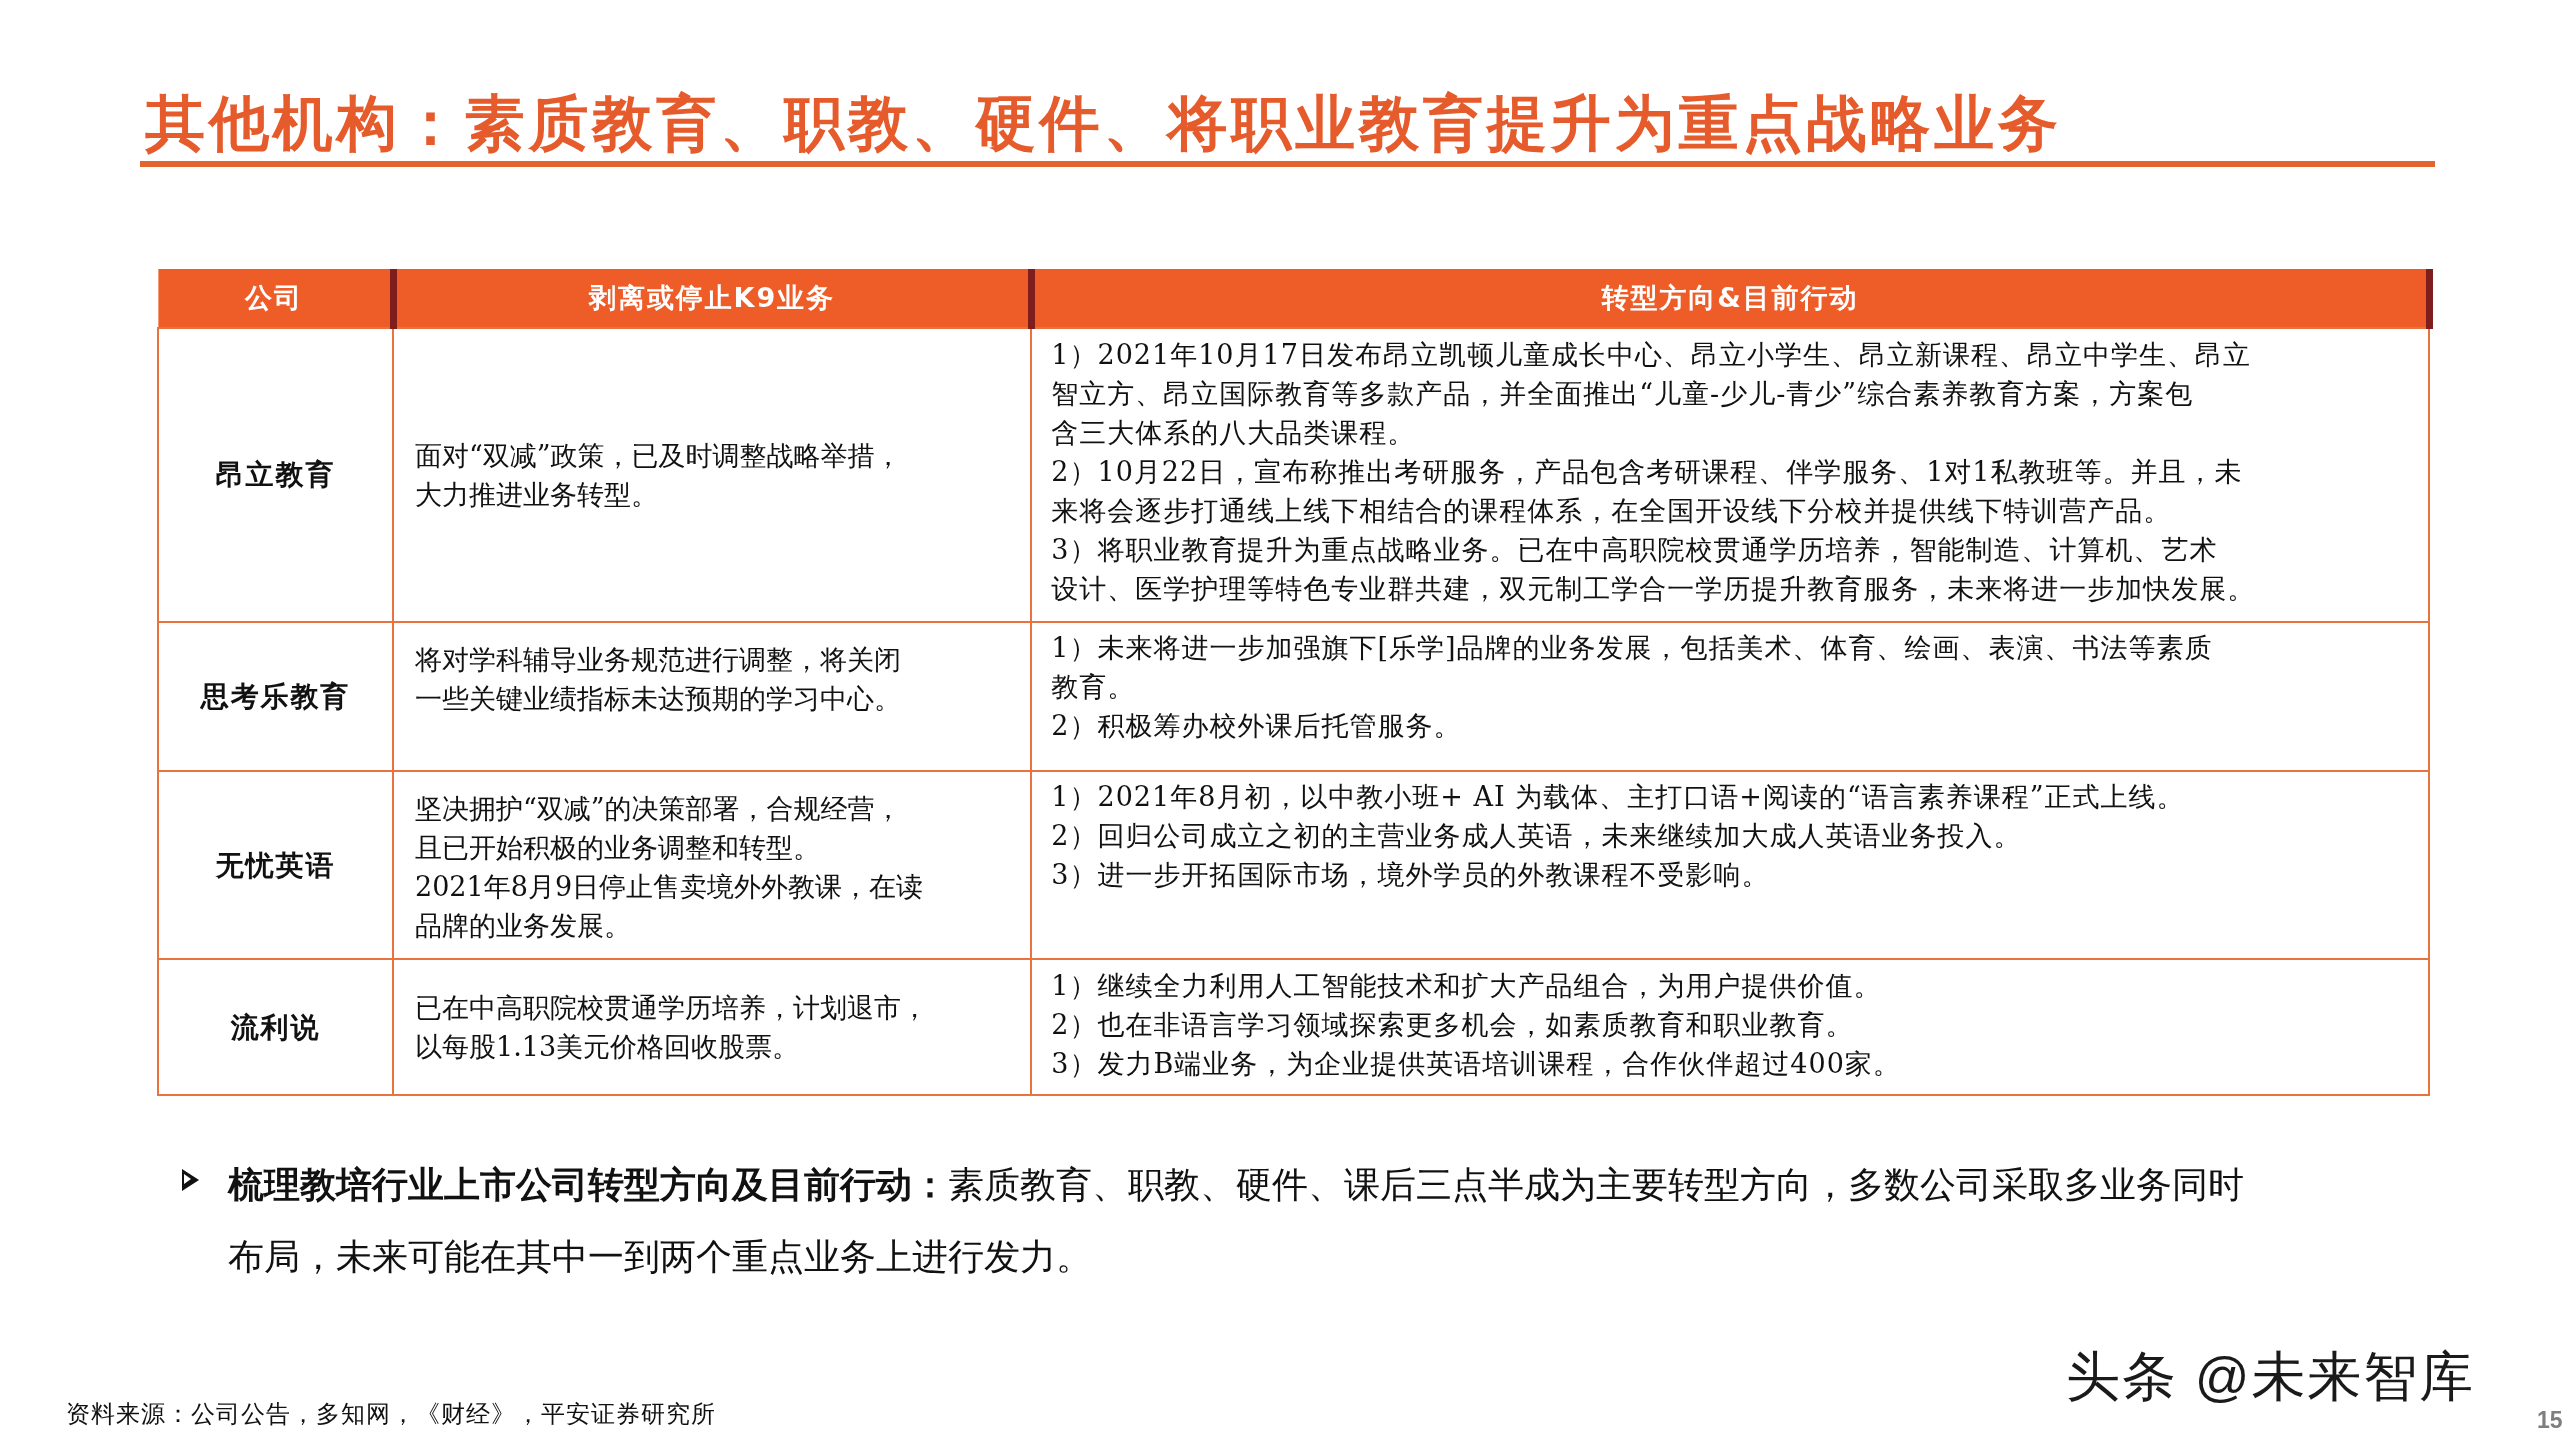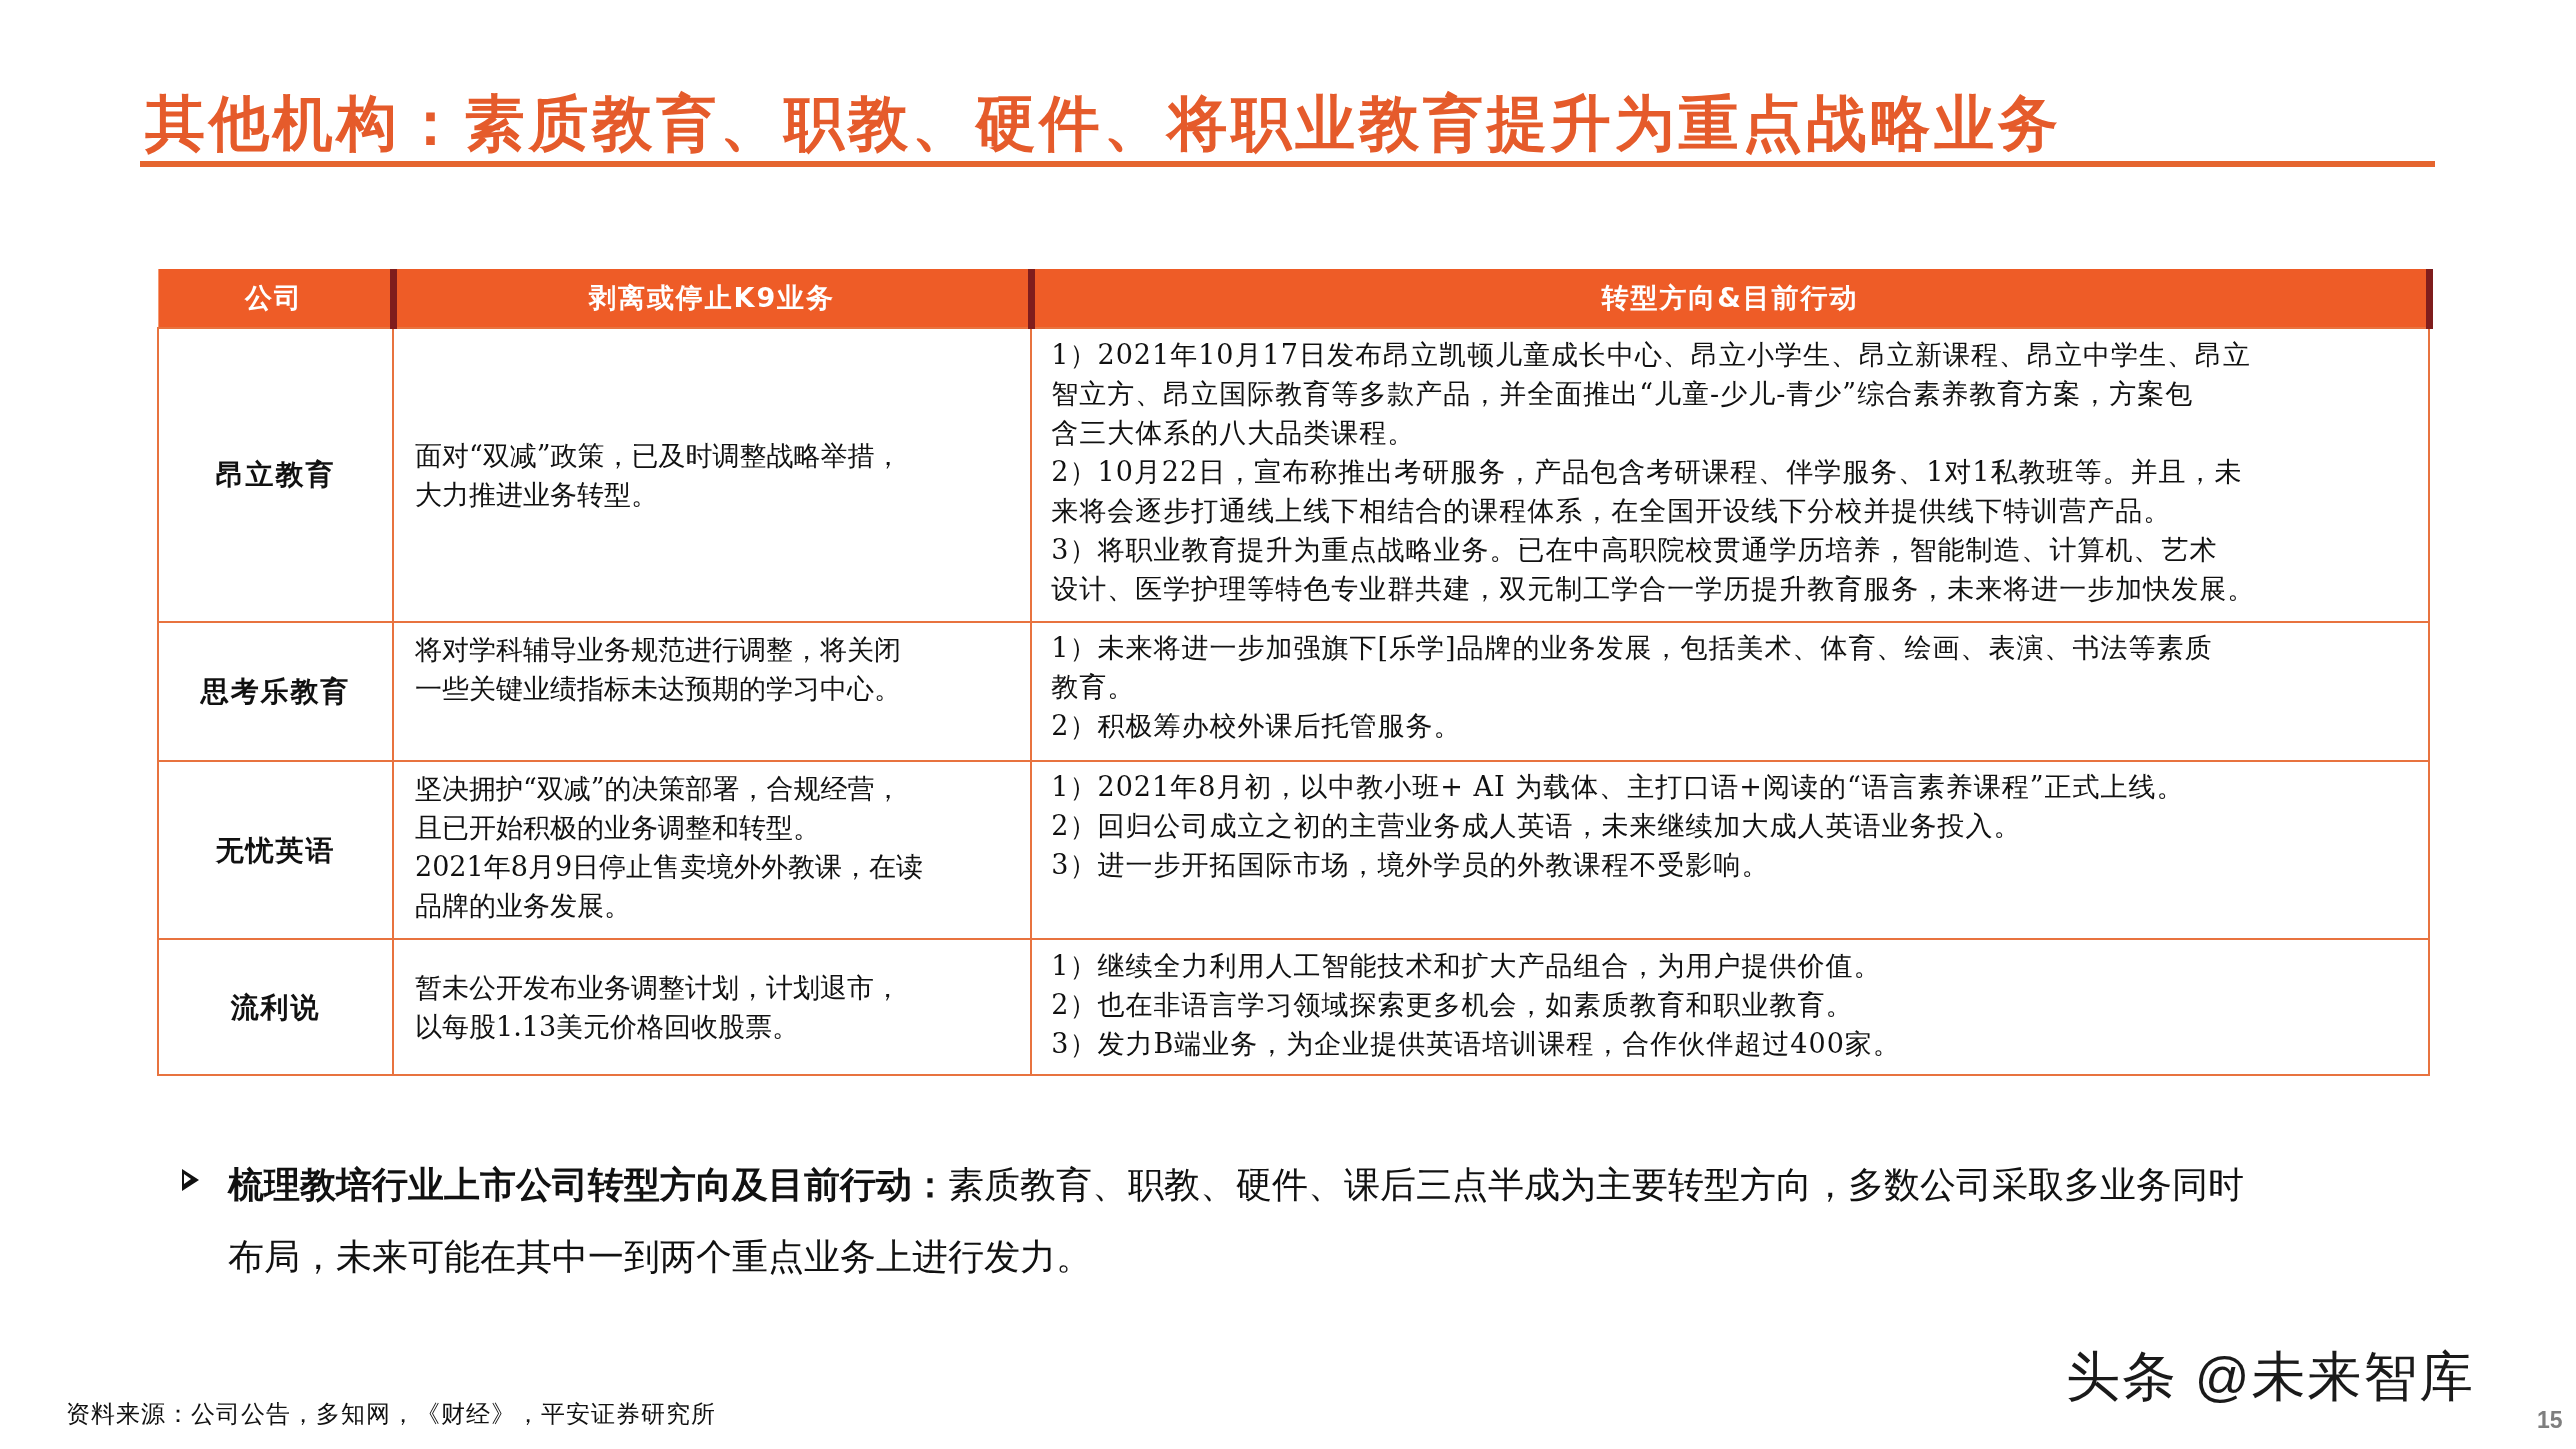--- a/index.html
+++ b/index.html
@@ -77,21 +77,21 @@
     .main-table td.action {
       vertical-align: top;
       padding-top: 5.8px;
       padding-left: 19.3px;
       padding-right: 13.5px;
       font-family: "DejaVu Serif", serif;
       letter-spacing: 1px;
     }
     .main-table td.stop.top {
       vertical-align: top;
-      padding-top: 7px;
+      padding-top: 17px;
     }
     .line { display: block; }
     .row-angli td { height: 282px; }
     .row-sikaole td { height: 126px; }
     .row-wuyou td { height: 166px; }
     .row-liulishuo td { height: 124px; }
 
     .bullet-block {
       position: absolute;
       left: 182px;
@@ -217,21 +217,21 @@
       <td class="action">
         <span class="line">1）2021年8月初，以中教小班+ AI 为载体、主打口语+阅读的“语言素养课程”正式上线。</span>
         <span class="line">2）回归公司成立之初的主营业务成人英语，未来继续加大成人英语业务投入。</span>
         <span class="line">3）进一步开拓国际市场，境外学员的外教课程不受影响。</span>
       </td>
     </tr>
 
     <tr class="row-liulishuo">
       <td class="company">流利说</td>
       <td class="stop">
-        <span class="line">暂未公开发布业务调整计划，计划退市，</span>
+        <span class="line">已在中高职院校贯通学历培养，计划退市，</span>
         <span class="line">以每股1.13美元价格回收股票。</span>
       </td>
       <td class="action">
         <span class="line">1）继续全力利用人工智能技术和扩大产品组合，为用户提供价值。</span>
         <span class="line">2）也在非语言学习领域探索更多机会，如素质教育和职业教育。</span>
         <span class="line">3）发力B端业务，为企业提供英语培训课程，合作伙伴超过400家。</span>
       </td>
     </tr>
   </tbody>
 </table>

